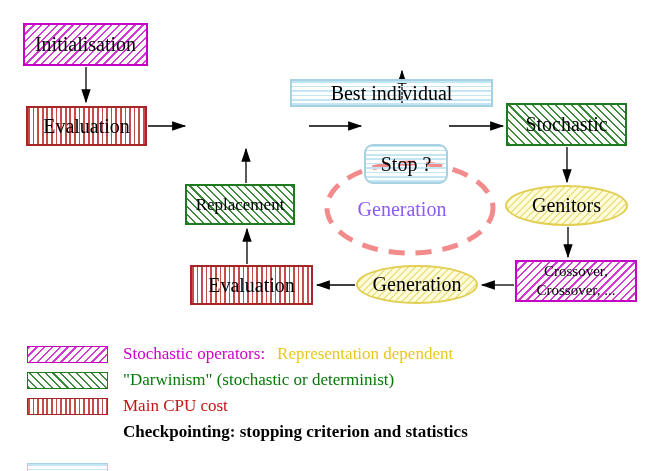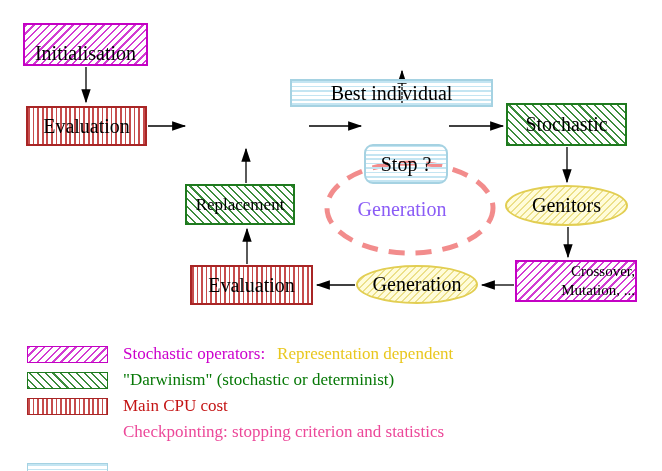--- a/index.html
+++ b/index.html
@@ -9,21 +9,20 @@
   }
   .layer{position:absolute;left:0;top:0;width:662px;height:471px;}
   .node{
     position:absolute;display:flex;align-items:center;justify-content:center;
     text-align:center;color:#000;font-size:20px;line-height:1.05;box-sizing:border-box;
   }
   
   .hatch-magenta{
     border:2px solid #c401c4;
     background:repeating-linear-gradient(135deg,#d23cd2 0 1.7px,rgba(0,0,0,0) 1.7px 5.5px);
-    align-items:flex-end;
   }
   .hatch-green{
     border:2px solid #1e7a1e;
     background:repeating-linear-gradient(45deg,#3c8c3c 0 1.5px,rgba(0,0,0,0) 1.5px 5.5px);
   }
   .stripe-red{
     border:2px solid #a82525;
     background:repeating-linear-gradient(90deg,#c64c4c 0 1.7px,rgba(0,0,0,0) 1.7px 4.6px);
   }
   .stripe-cyan{
@@ -105,21 +104,21 @@
   <div class="node hatch-green n-selection">
     <span>Stochastic</span>
   </div>
 
   <div class="node ellipse-yellow n-genitors">
     <span>Genitors</span>
   </div>
 
   <div class="node hatch-magenta n-crossover">
     <span>Crossover,</span>
-    <span>Mutation, ...</span>
+    <span>Crossover, ...</span>
   </div>
 
   <div class="node ellipse-yellow n-offspring">
     <span>Generation</span>
   </div>
 
   <div class="node stripe-red n-evalbot">
     <span>Evaluation</span>
   </div>
 
@@ -148,17 +147,17 @@
   <div class="legend-row lr-3">
     <div class="swatch stripe-red"></div>
     <div class="legend-text">
       <span style="color: rgb(196, 20, 20);">Main CPU cost</span>
     </div>
   </div>
 
   <div class="legend-row lr-4">
     <div class="swatch stripe-cyan"></div>
     <div class="legend-text">
-      <span style="color: #ec4899;">Checkpointing: stopping criterion and statistics</span>
+      <span style="color: #000000; font-weight: bold;">Checkpointing: stopping criterion and statistics</span>
     </div>
   </div>
 
 </div>
 
 </body></html>

